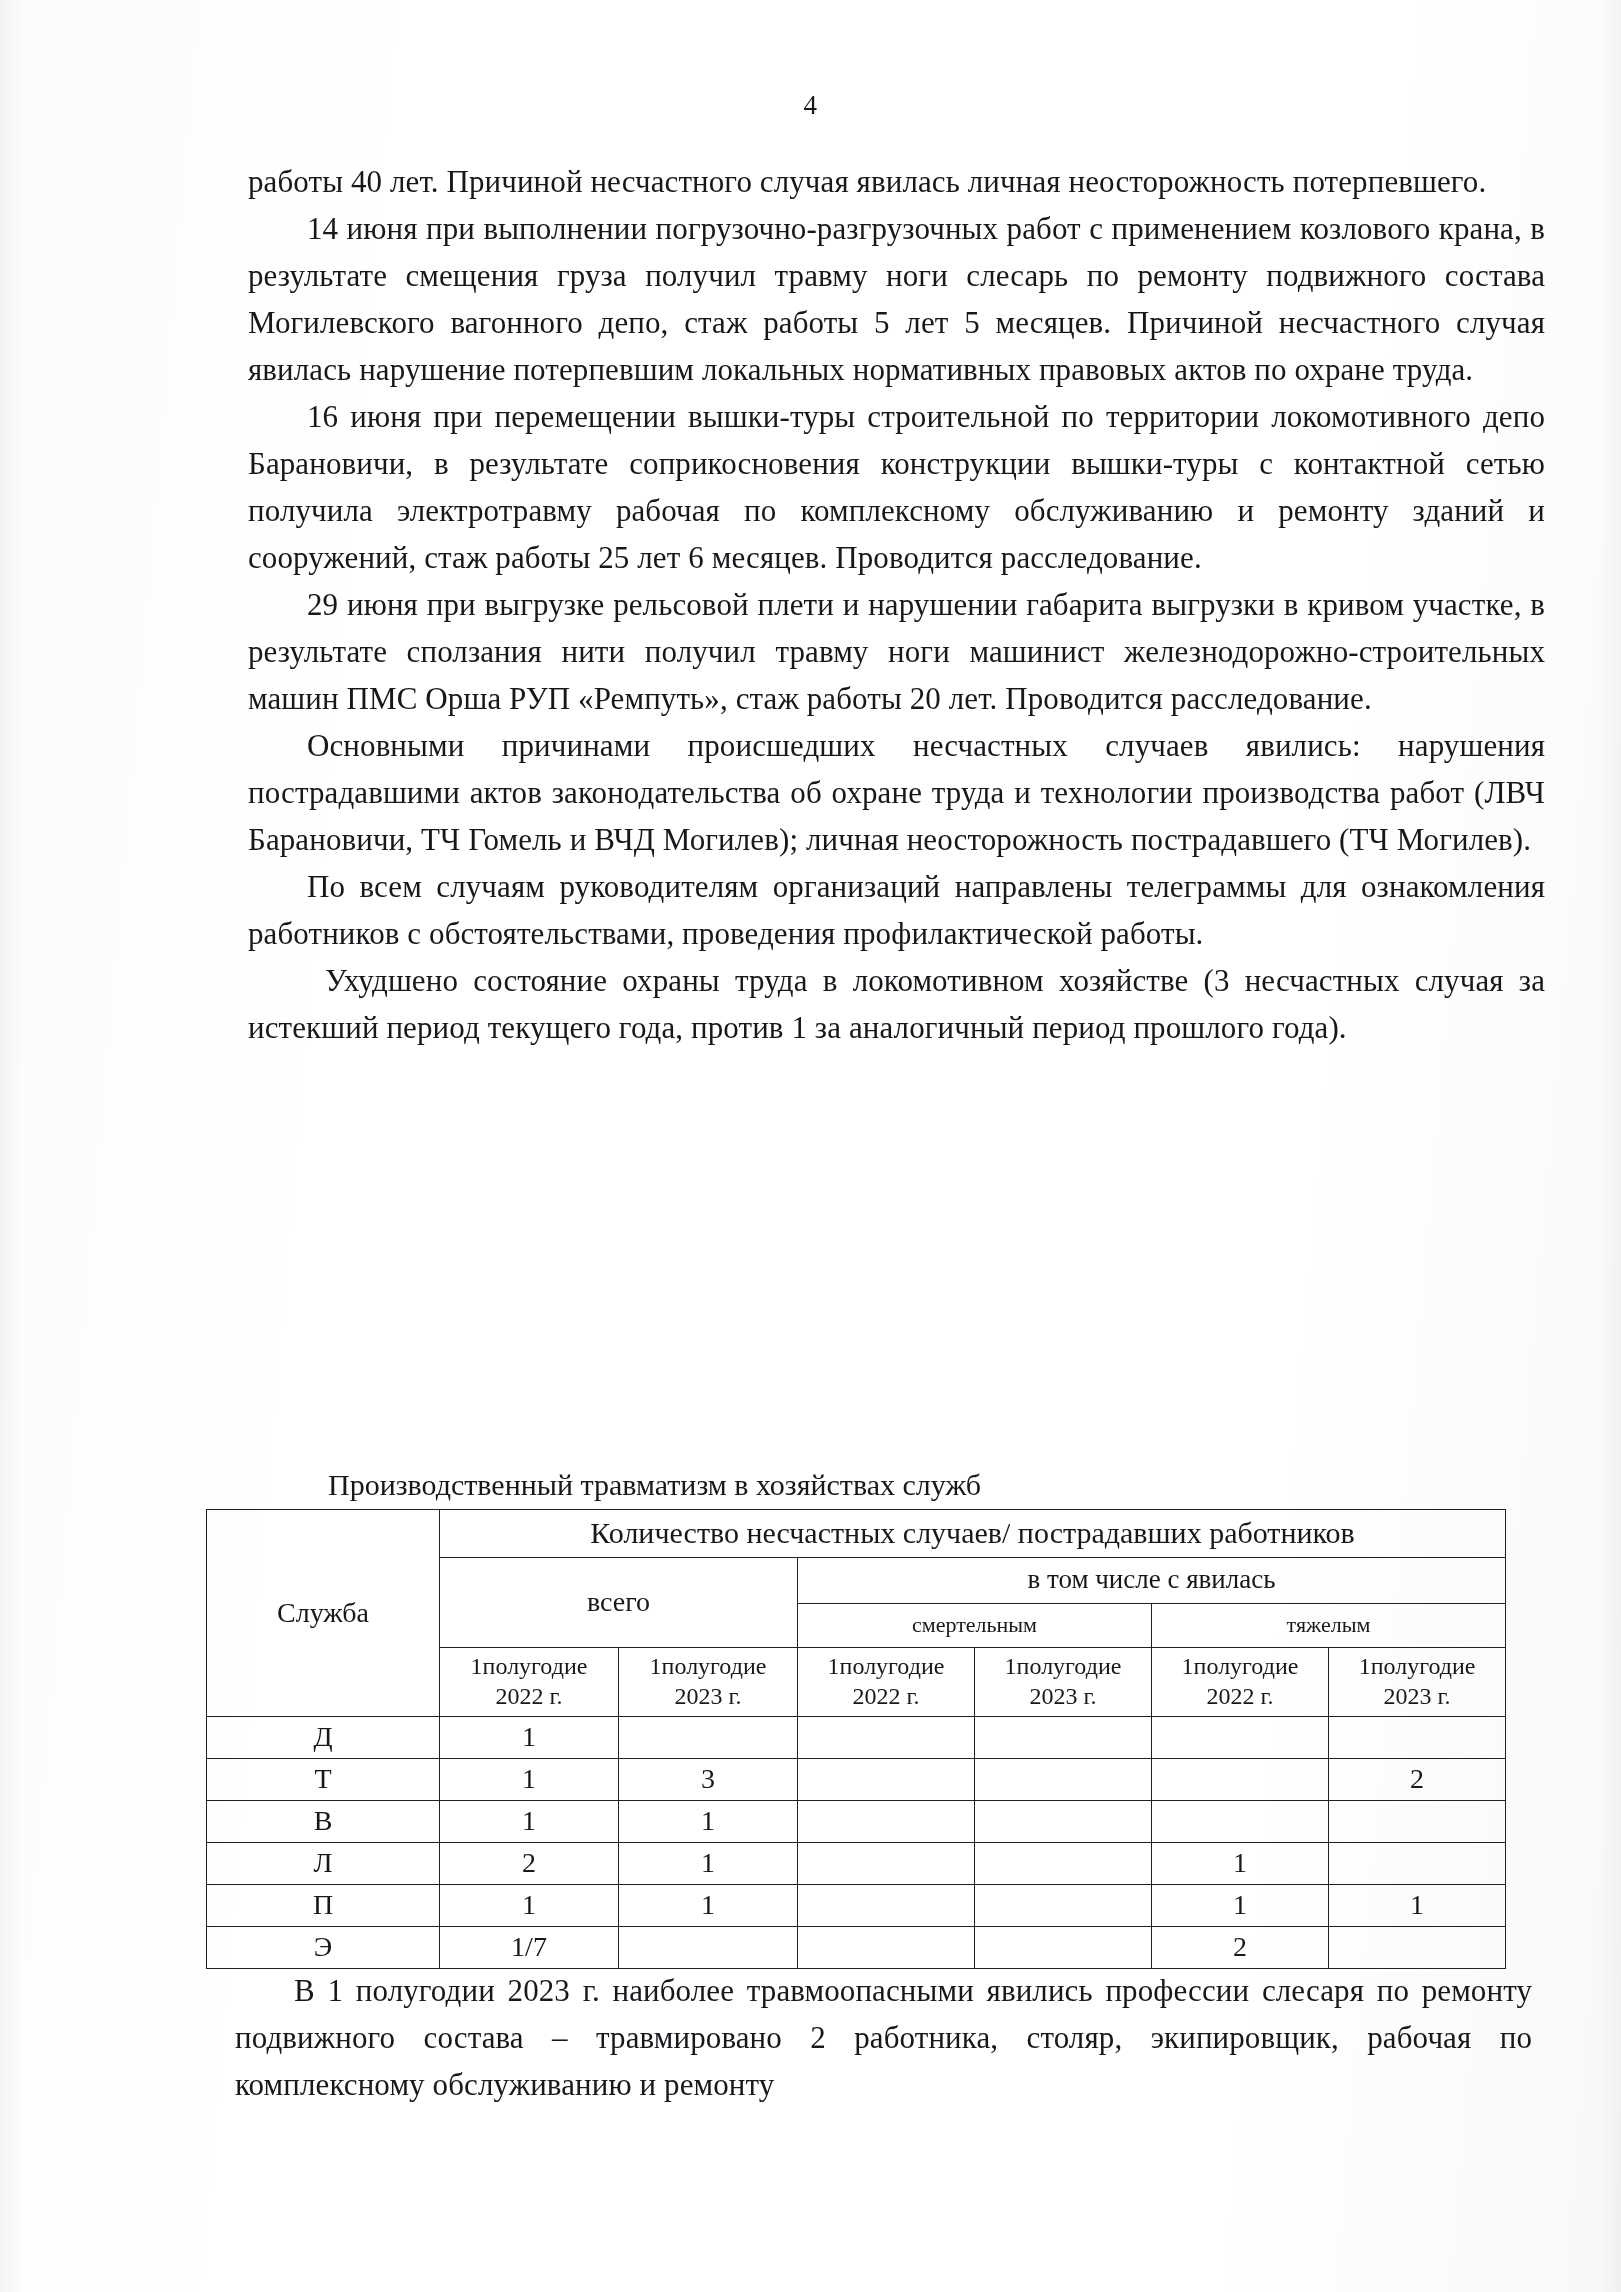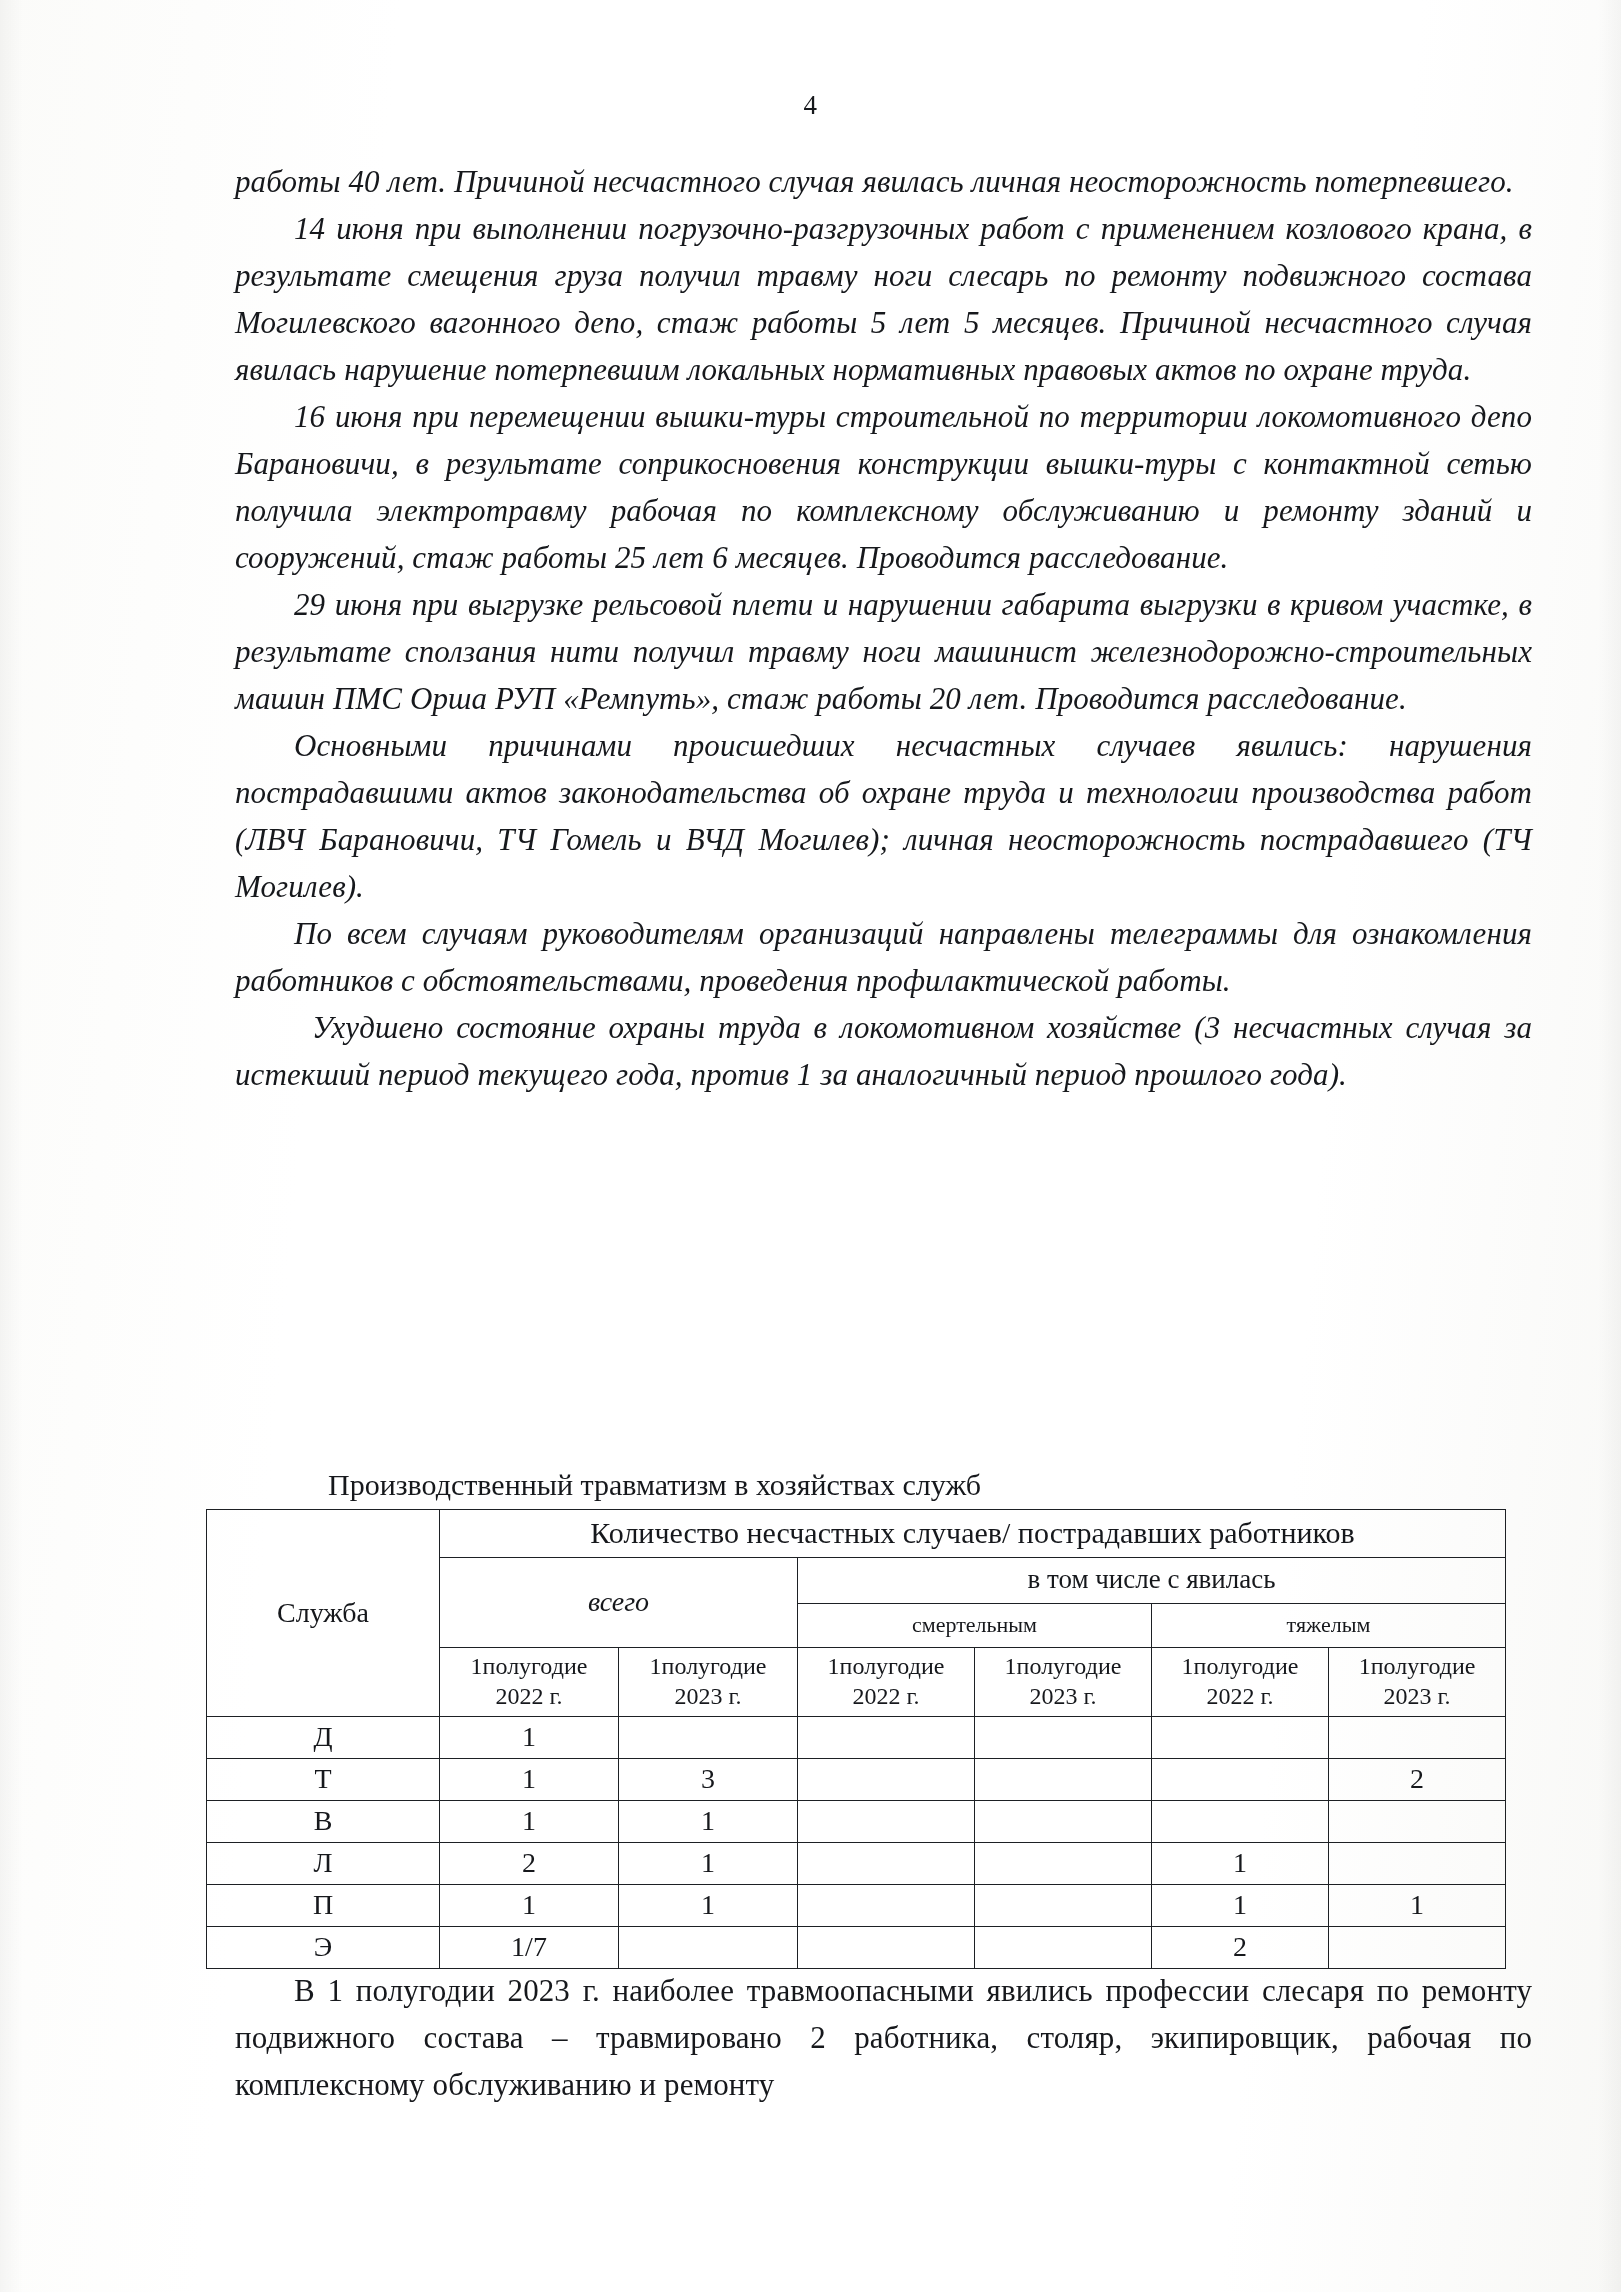--- a/index.html
+++ b/index.html
@@ -30,24 +30,23 @@
     top: 90px;
     left: 0;
     width: 100%;
     text-align: center;
     font-size: 27px;
     letter-spacing: 0.4px;
   }
 
   .body-block {
     position: absolute;
-    left: 235px;
+    left: 248px;
     top: 158px;
     width: 1297px;
-    font-style: italic;
   }
 
   p.para {
     margin: 0;
     font-size: 31px;
     line-height: 47px;
     text-align: justify;
     text-align-last: left;
     text-indent: 0;
     hyphens: none;
@@ -80,21 +79,21 @@
   table.injury th,
   table.injury td {
     border: 1.8px solid #1d2024;
     padding: 0;
     text-align: center;
     vertical-align: middle;
     font-weight: normal;
     line-height: 29.6px;
   }
   th.h-service { font-size: 28px; }
-  th.h-total   { font-size: 28px; height: 66px; font-style: italic; }
+  th.h-total   { font-size: 28px; height: 66px; }
   th.h-top     { font-size: 30px; height: 47px; }
   th.h-mid     { font-size: 27px; height: 45px; }
   th.h-outcome { font-size: 22px; height: 43px; }
   th.h-period  {
     font-size: 24px;
     height: 68px;
     line-height: 29.6px;
     padding: 0 5.4px;
   }
   th.h-period .l1 { display: block; white-space: nowrap; }

